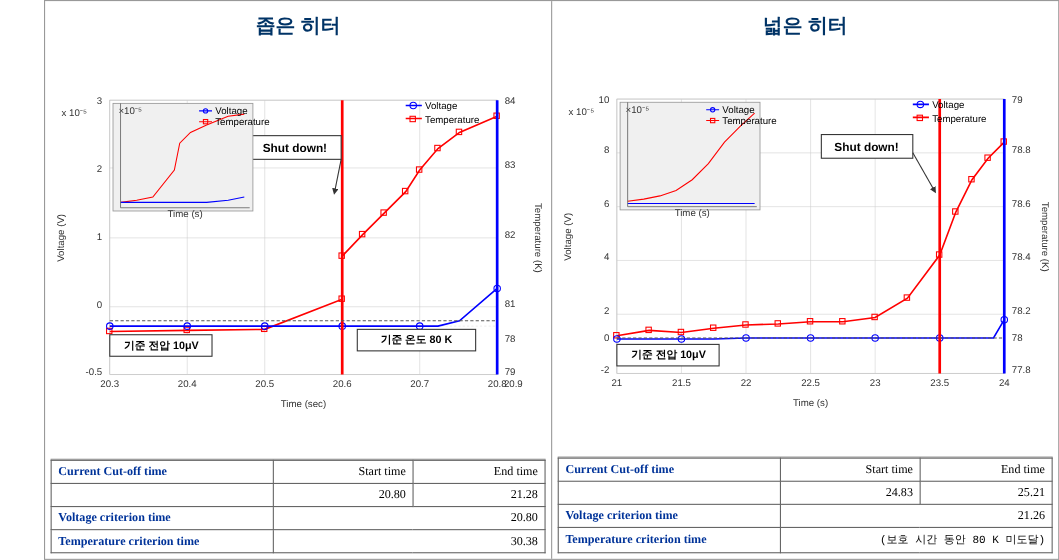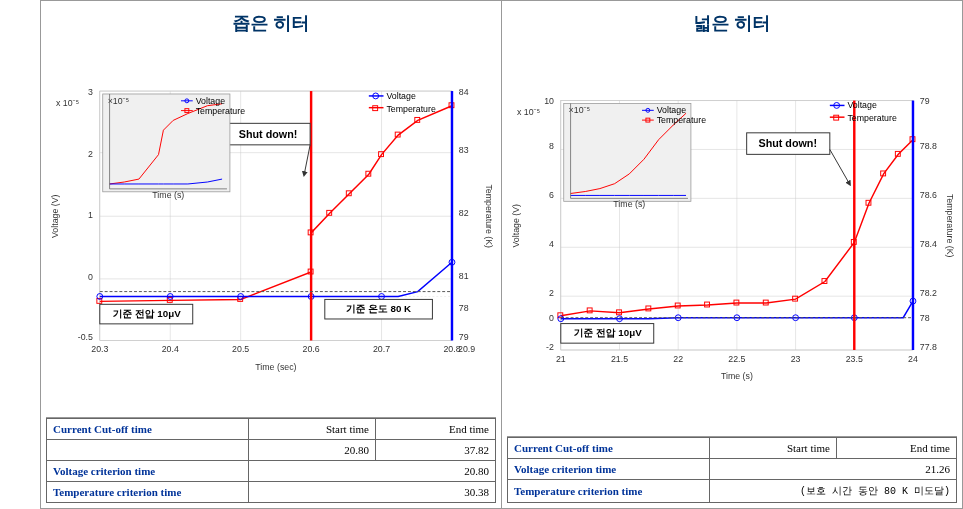--- a/index.html
+++ b/index.html
@@ -240,21 +240,21 @@
       <table>
         <tbody>
             <tr>
           <td>Current Cut-off time</td>
           <td>Start time</td>
           <td>End time</td>
         </tr>
         <tr>
           <td></td>
           <td>20.80</td>
-          <td>37.82</td>
+          <td>21.28</td>
         </tr>
         <tr>
           <td>Voltage criterion time</td>
           <td colspan="2">20.80</td>
         </tr>
         <tr>
           <td>Temperature criterion time</td>
           <td colspan="2">30.38</td>
         </tr>
       </tbody>
@@ -394,20 +394,25 @@
 
     <div class="table-area">
       <table>
         <tbody>
             <tr>
           <td>Current Cut-off time</td>
           <td>Start time</td>
           <td>End time</td>
         </tr>
         <tr>
+          <td></td>
+          <td>24.83</td>
+          <td>25.21</td>
+        </tr>
+        <tr>
           <td>Voltage criterion time</td>
           <td colspan="2">21.26</td>
         </tr>
         <tr>
           <td>Temperature criterion time</td>
           <td colspan="2" style="font-family: Liberation Mono, monospace; font-size: 10px;">(보호 시간 동안 80 K 미도달)</td>
         </tr>
       </tbody>
         </table>
     </div>

